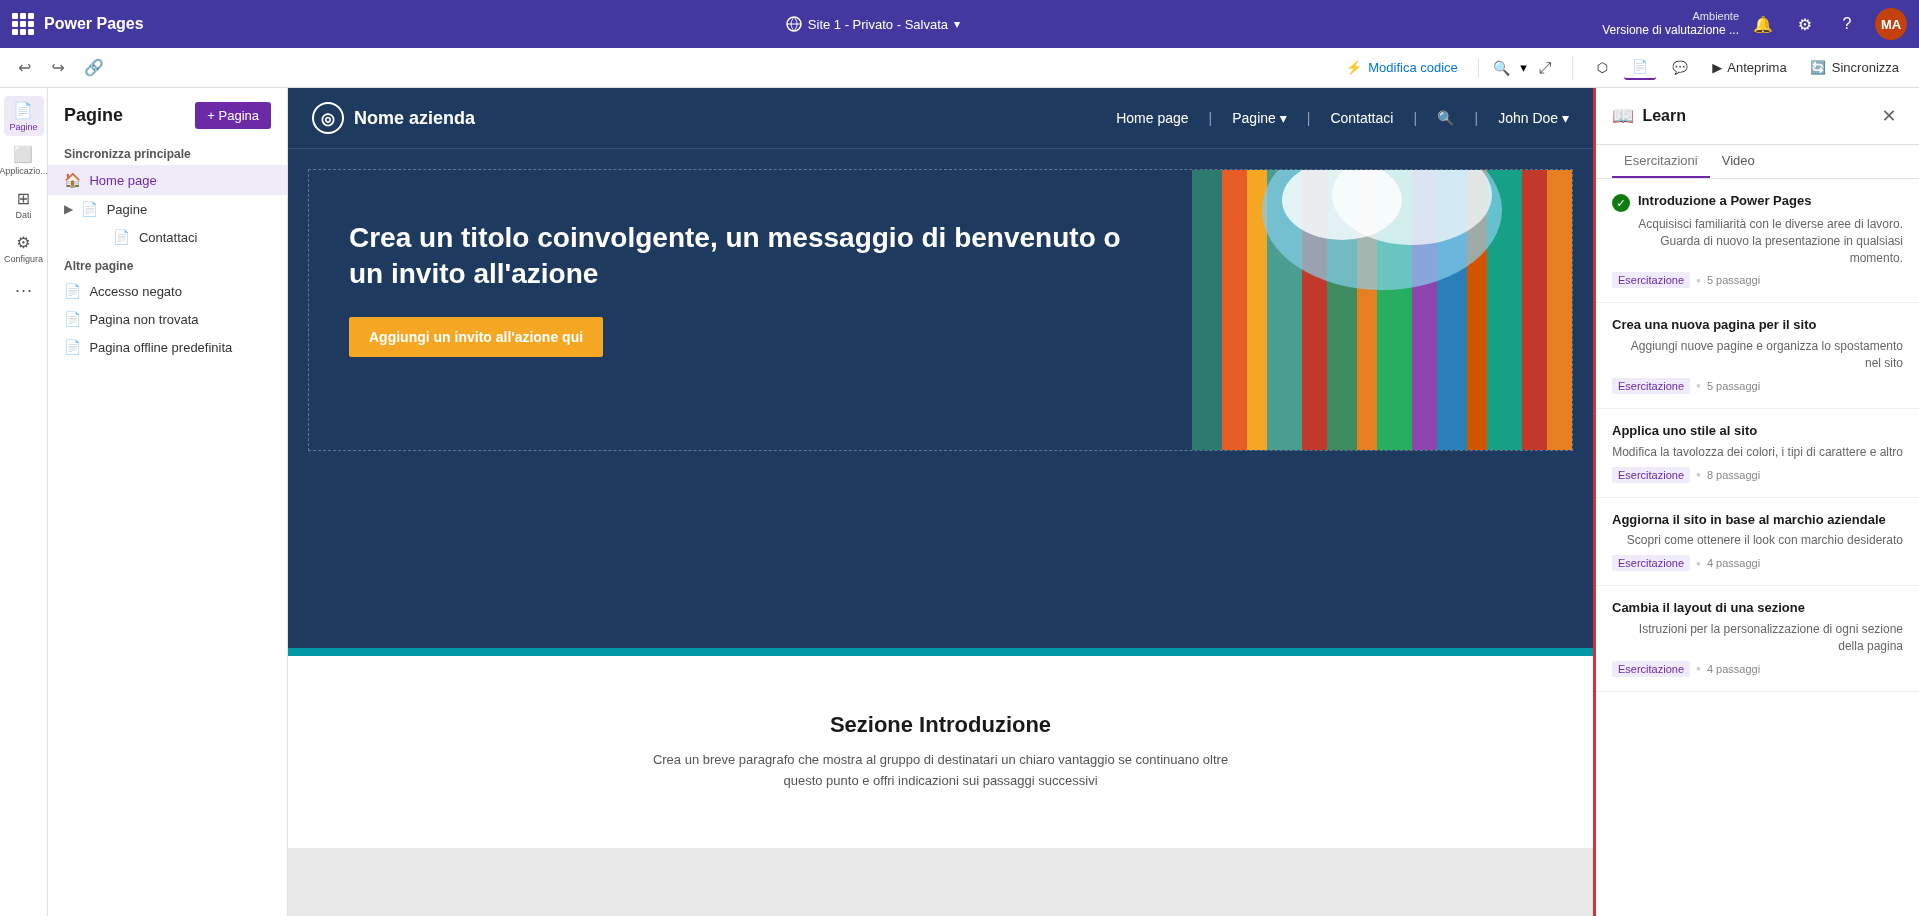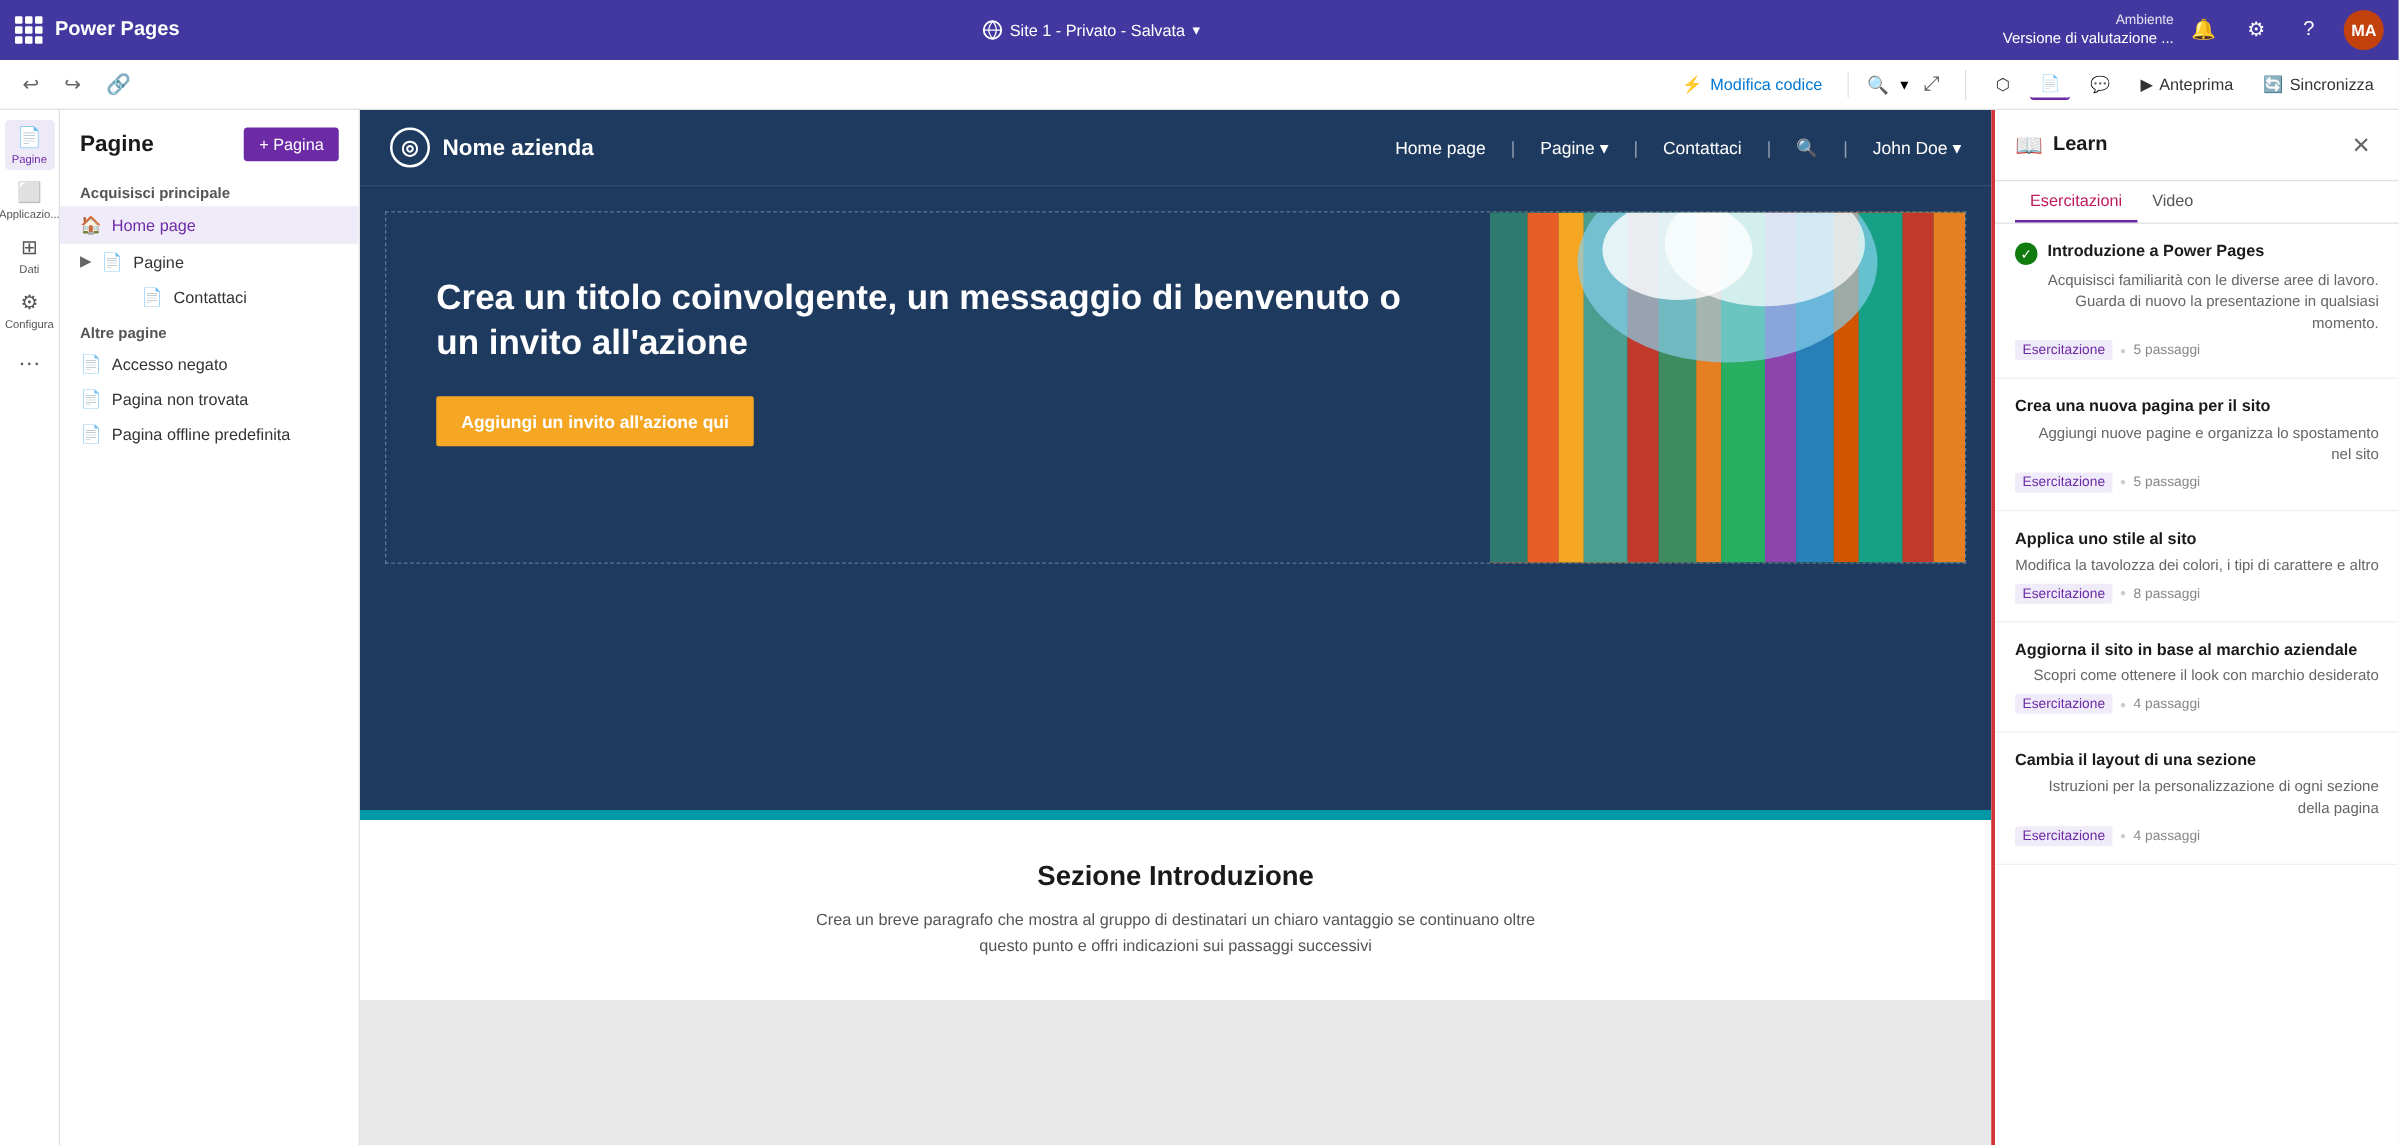--- a/index.html
+++ b/index.html
@@ -218,21 +218,21 @@
         transparent 20px,
         rgba(0,0,0,0.05) 20px,
         rgba(0,0,0,0.05) 40px
       );
     }
 
     .teal-bar { height: 8px; background: #0097a7; }
 
     .intro-section {
       background: white;
-      padding: 32px 24px;
+      padding: 56px 24px;
       text-align: center;
     }
     .intro-title { font-size: 22px; font-weight: 600; color: #1a1a1a; margin-bottom: 12px; }
     .intro-text { font-size: 13px; color: #555; line-height: 1.6; max-width: 600px; margin: 0 auto; }
 
     
     .learn-panel {
       width: 326px;
       background: white;
       border-left: 3px solid #d13438;
@@ -257,21 +257,21 @@
     }
     .learn-tabs {
       display: flex; border-bottom: 1px solid #e0e0e0;
       padding: 0 16px;
     }
     .learn-tab {
       padding: 8px 12px; font-size: 13px; color: #555; cursor: pointer;
       border-bottom: 2px solid transparent; background: none; border-top: none;
       border-left: none; border-right: none;
     }
-    .learn-tab.active { color: #be185d; border-bottom-color: #6c2aa7; font-weight: 500; }
+    .learn-tab.active { color: #737373; border-bottom-color: #6c2aa7; font-weight: 500; }
     .learn-items { overflow-y: auto; flex: 1; }
     .learn-item {
       padding: 14px 16px;
       border-bottom: 1px solid #f0f0f0;
       cursor: pointer;
     }
     .learn-item-header {
       display: flex; align-items: flex-start; gap: 8px;
       margin-bottom: 4px;
     }
@@ -388,21 +388,21 @@
     </button>
     <span class="nav-dots">···</span>
   </div>
 
   <div class="sidebar">
     <div class="sidebar-header">
       <span class="title">Pagine</span>
       <button class="add-page-btn">+ Pagina</button>
     </div>
 
-    <div class="section-label">Acquisisci principale</div>
+    <div class="section-label">Sincronizza principale</div>
 
     <div class="page-item active">
       <span class="page-icon">🏠</span>
       <span class="page-label">Home page</span>
       <button class="more-btn">···</button>
     </div>
 
     <div class="page-item">
       <span class="expand-arrow">▶</span>
       <span class="page-icon">📄</span>

